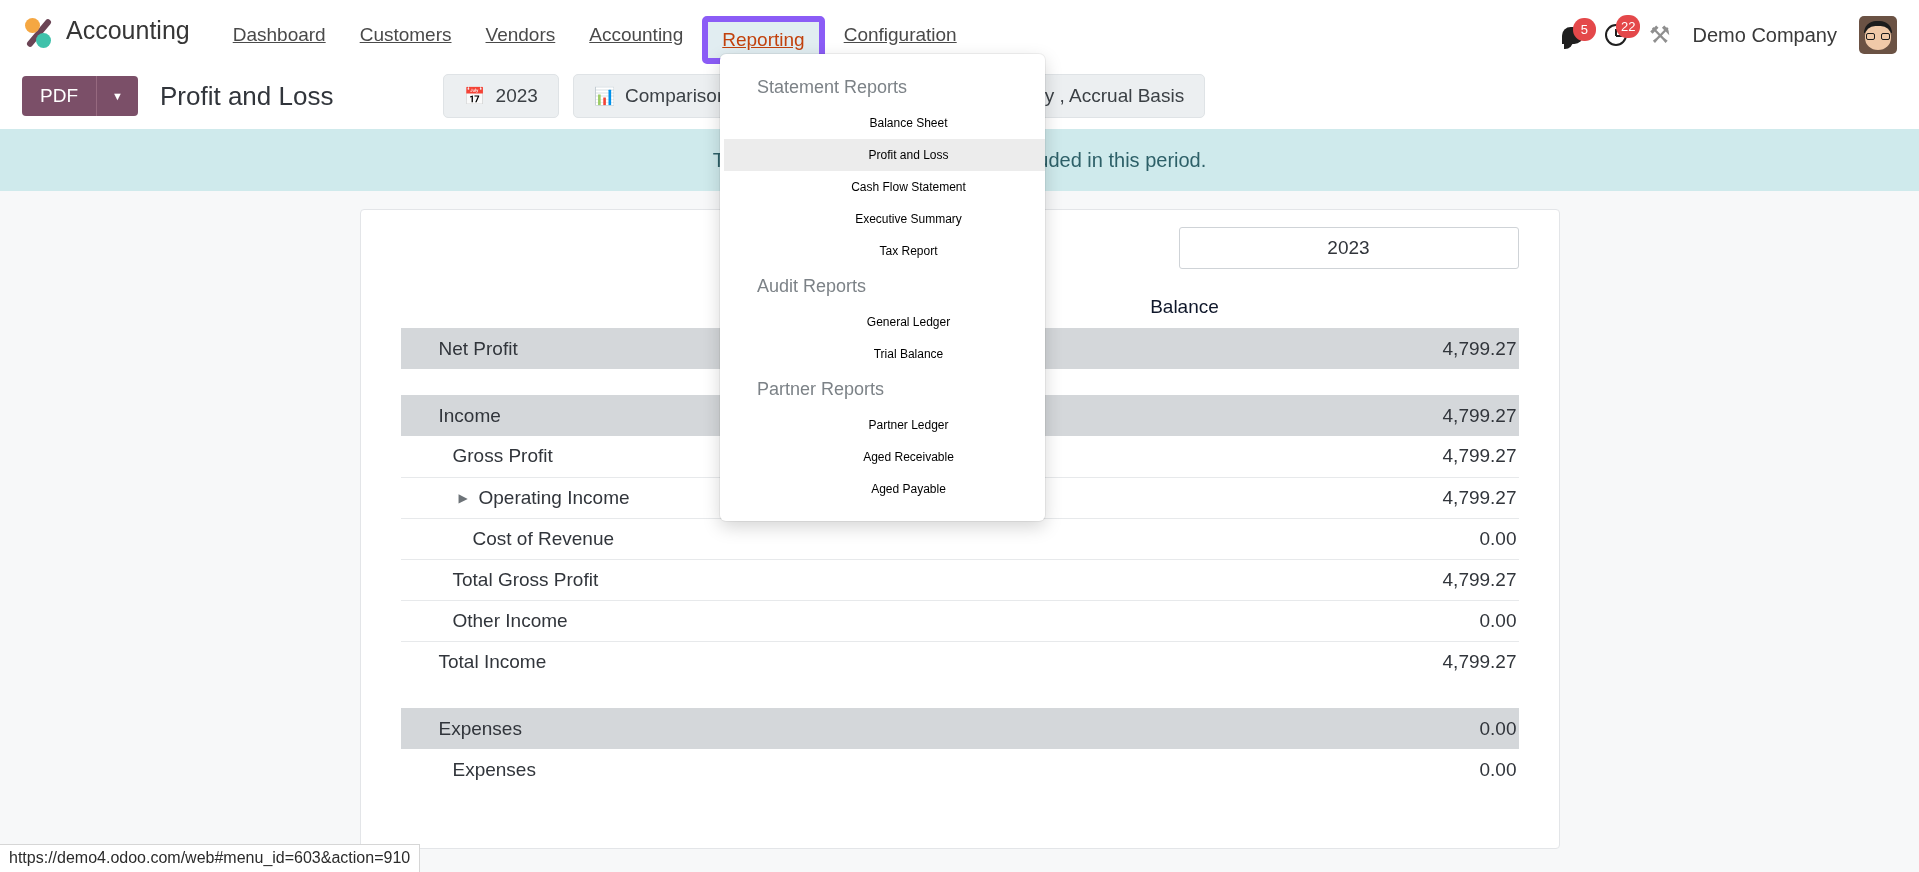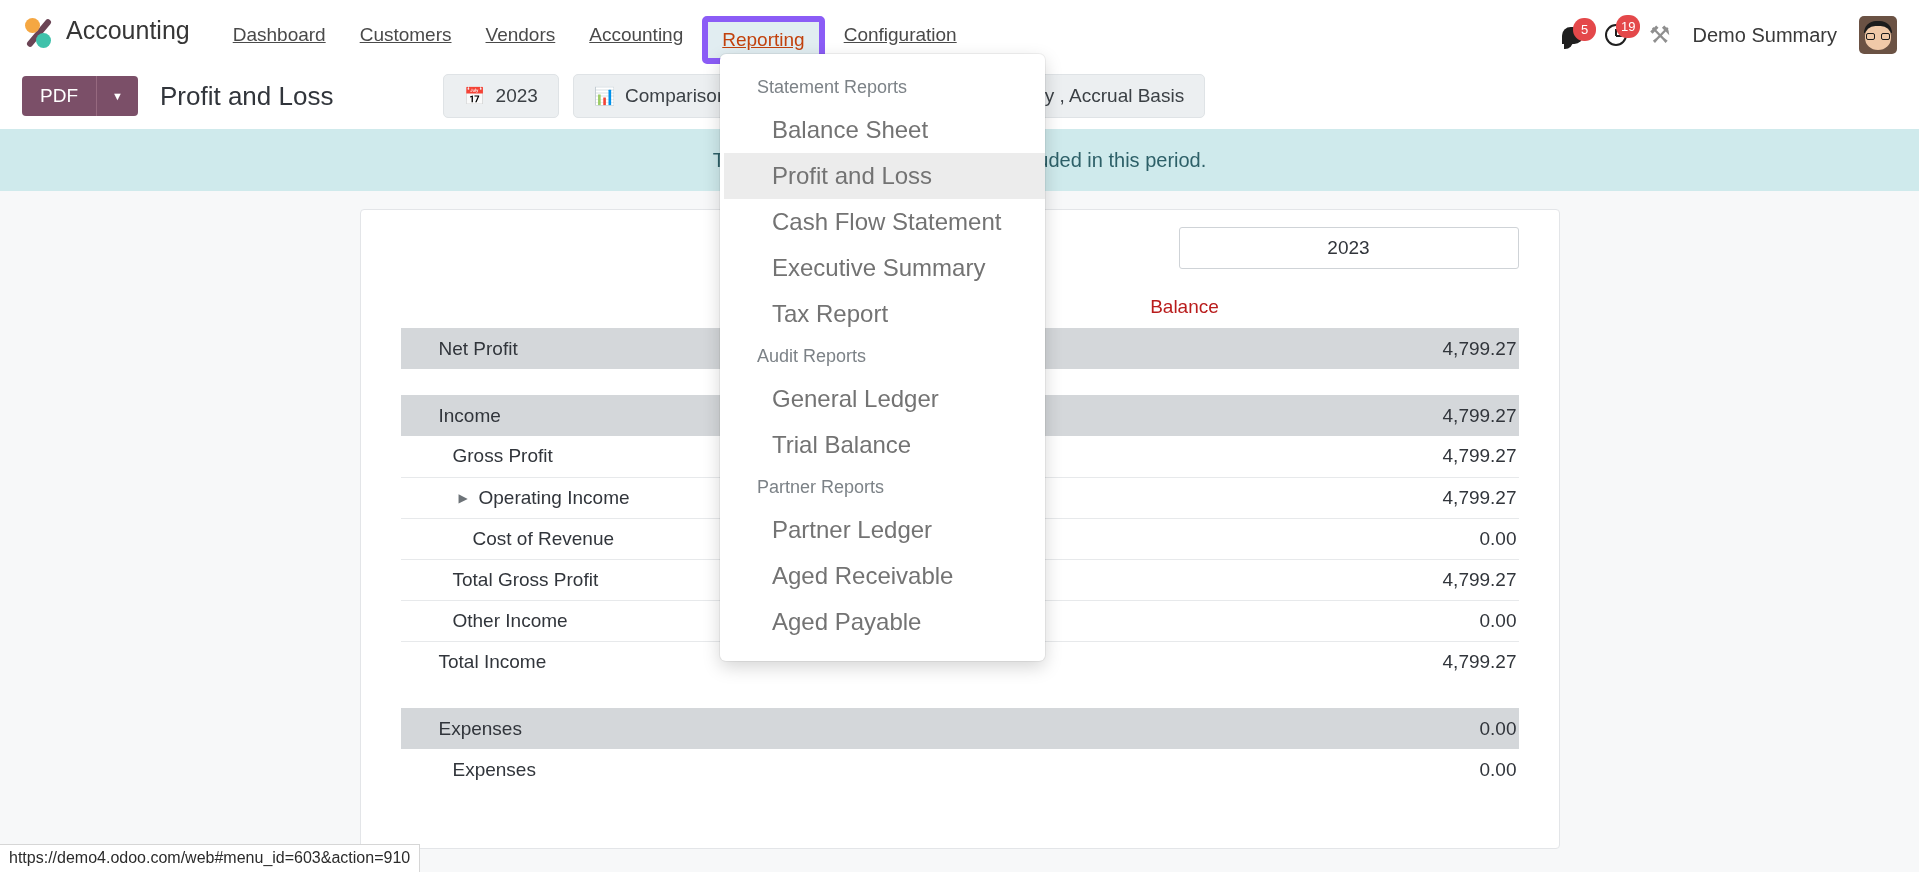--- a/index.html
+++ b/index.html
@@ -167,21 +167,21 @@
 
   .hdr-row td { height: 76px; vertical-align: middle; }
   .yearbox {
     border: 1px solid #cfd3d7; border-radius: 3px;
     height: 42px; width: 340px; margin-left: auto;
     display: flex; align-items: center; justify-content: center;
     font-size: 19px; color: #31353b; background: #fff;
     cursor: pointer;
   }
   .subhdr-row td { height: 42px; vertical-align: middle; }
-  .balance-lbl { text-align: center; font-size: 19px; color: #b91c1c; }
+  .balance-lbl { text-align: center; font-size: 19px; color: #0f172a; }
 
   tr.r { height: 41px; }
   tr.r td { vertical-align: middle; font-size: 19px; color: #31353b; }
   tr.r td.lbl { padding-left: 0; }
   tr.r td.val { text-align: right; padding-right: 2px; white-space: nowrap; }
 
   tr.shaded td { background: #d4d7da; }
   tr.bold td { font-weight: normal; }
   tr.topline td { border-top: 1px solid #e7e9eb; }
   tr.spacer td { height: 26px; border: none; background: transparent; }
@@ -204,23 +204,23 @@
     border-radius: 6px;
     box-shadow: 0 6px 18px rgba(0,0,0,0.17), 0 0 0 1px rgba(0,0,0,0.05);
     padding: 14px 0 16px 4px;
     z-index: 50;
   }
   .dd-group {
     font-size: 18px; color: #7c8287;
     padding: 9px 0 9px 33px;
   }
   .dd-item {
-    font-size: 24px; color: #737373;
+    font-size: 12px; color: #000000;
     padding: 9px 0 9px 48px;
-    cursor: pointer; white-space: nowrap;
+    cursor: pointer; white-space: nowrap; text-align: center;
   }
   .dd-item.sel { background: #ececec; }
 
   
   .statusbar {
     position: absolute; left: 0; bottom: 0;
     background: #ffffff;
     border: 1px solid #d6d6d6;
     border-left: none; border-bottom: none;
     font-size: 16px; color: #2b2b2b;
@@ -247,24 +247,24 @@
   <div class="nav-item active">Reporting</div>
   <div class="nav-item">Configuration</div>
 
   <div class="nav-right">
     <div class="icon-badge">
       <div class="chat-bubble"></div>
       <div class="badge">5</div>
     </div>
     <div class="icon-badge">
       <div class="clock-ic"></div>
-      <div class="badge">19</div>
+      <div class="badge">22</div>
     </div>
     <div class="tools-ic">⚒</div>
-    <div class="company-name">Demo Summary</div>
+    <div class="company-name">Demo Company</div>
     <div class="avatar">
       <div class="hair"></div>
         <div class="face"></div>
       <div class="glasses">
           <i></i>
           <i></i>
         </div>
     </div>
   </div>
 </div>

